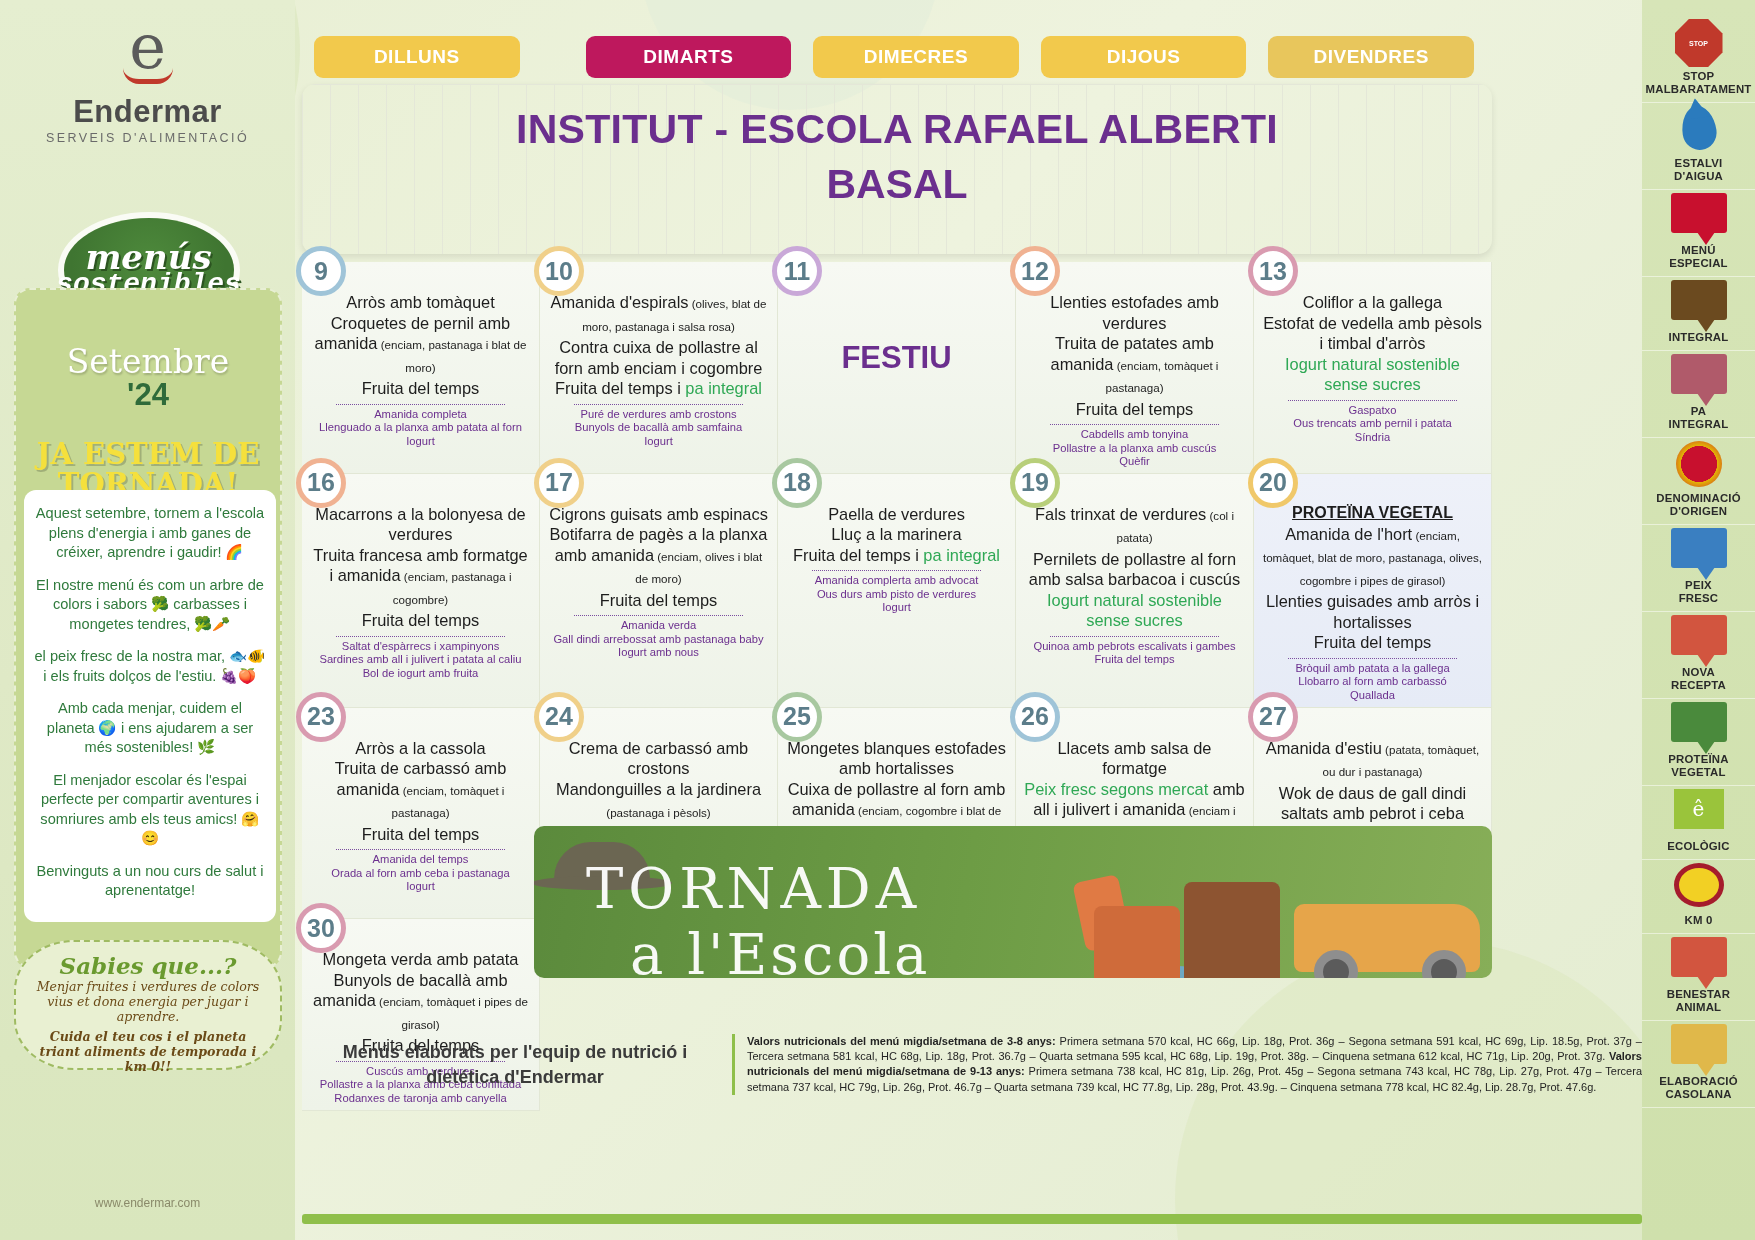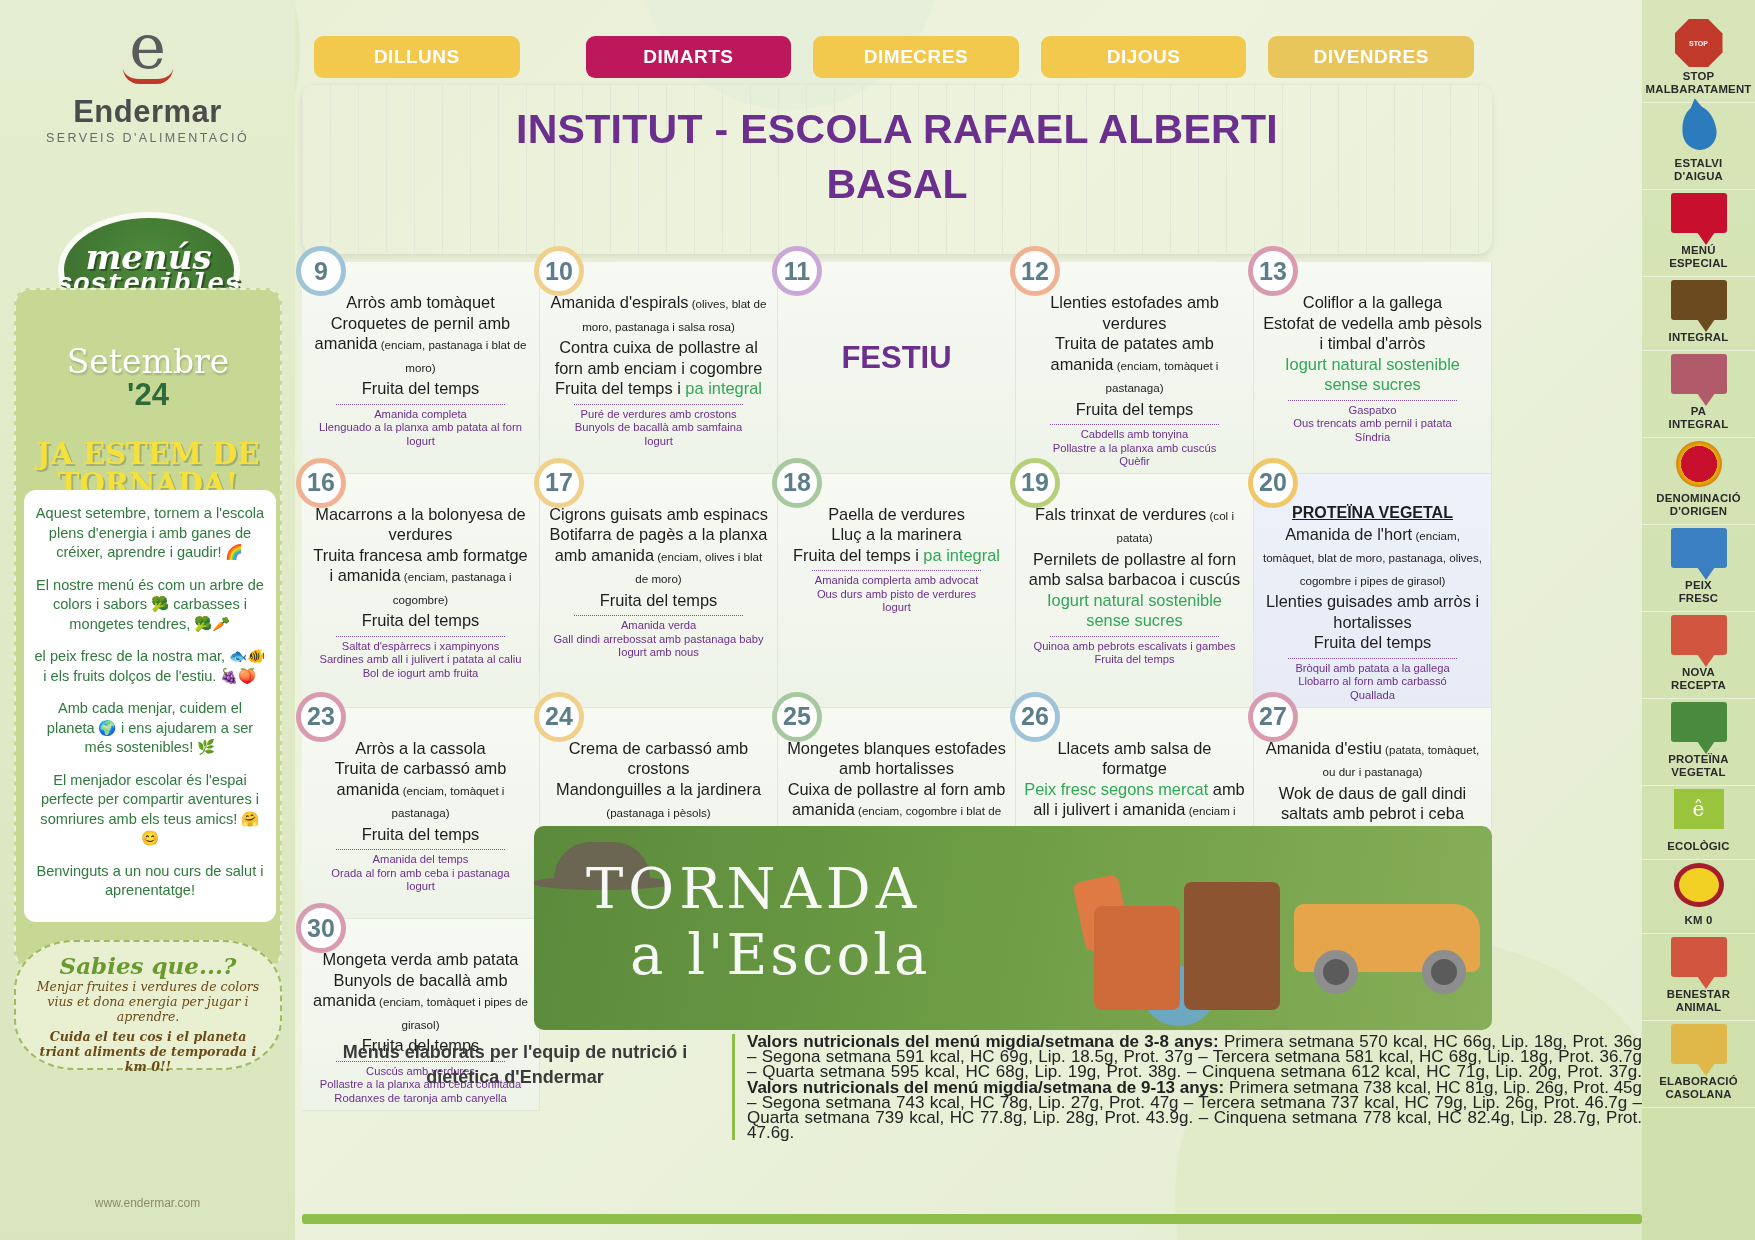--- a/index.html
+++ b/index.html
@@ -124,21 +124,21 @@
   .main-dish { font-size:16.4px; color:#1d1d1d; line-height:20.5px; }
   .main-dish .paren { font-size:11.6px; }
   .green { color:#2fa855; }
   .festiu { font-size:31px; font-weight:bold; color:#6b2f8e; margin-top:48px; }
   .vegetal-title { font-size:16px; font-weight:bold; color:#1d1d1d; text-decoration:underline; margin-bottom:2px;}
   .divider { border-top:1px dotted #7b4ea0; margin:5px 26px 3px; }
   .sup { font-size:11.2px; color:#6b2f8e; line-height:13.6px; }
 
   
   #banner {
-    position:absolute; left:534px; top:826px; width:958px; height:204px;
+    position:absolute; left:534px; top:826px; width:958px; height:152px;
     background:linear-gradient(100deg,#5b8a3c 0%,#6d9c45 45%,#87ae58 100%);
     border-radius:10px; overflow:hidden;
   }
   #banner .chalk1 { position:absolute; left:52px; top:30px; font-family:"DejaVu Serif",serif;
     font-size:56px; color:#fff; letter-spacing:5px; opacity:.95; }
   #banner .chalk2 { position:absolute; left:96px; top:96px; font-family:"DejaVu Serif",serif;
     font-size:56px; color:#fff; letter-spacing:3px; opacity:.95; }
   #banner .hat { position:absolute; left:20px; top:16px; width:96px;height:44px;
     background:#6d6255; border-radius:48px 48px 10px 10px; opacity:.9;}
   #banner .hat:after{content:"";position:absolute;left:-22px;top:34px;width:140px;height:14px;
@@ -158,21 +158,21 @@
   
   #footer {
     position:absolute; left:302px; top:1034px; width:1340px; height:90px;
   }
   #footer-left {
     position:absolute; left:22px; top:6px; width:382px; text-align:center;
     font-size:18px; font-weight:bold; color:#3b3b3b; line-height:25px;
   }
   #footer-right {
     position:absolute; left:430px; top:0px; width:910px;
-    font-size:17px; line-height:15.2px; color:#232323; text-align:justify;
+    font-size:11px; line-height:15.2px; color:#232323; text-align:justify;
     border-left:3px solid #8fbf4a; padding-left:12px;
   }
   #footer-right b { font-weight:bold; }
   #green-strip { position:absolute; left:302px; top:1214px; width:1340px; height:10px;
     background:#8fbf4a; border-radius:3px; }
 
   
   #right-sidebar {
     position:absolute; right:0; top:0; width:113px; height:1240px;
     background:linear-gradient(180deg,#d7e5b8 0%,#cfe0ac 100%);

